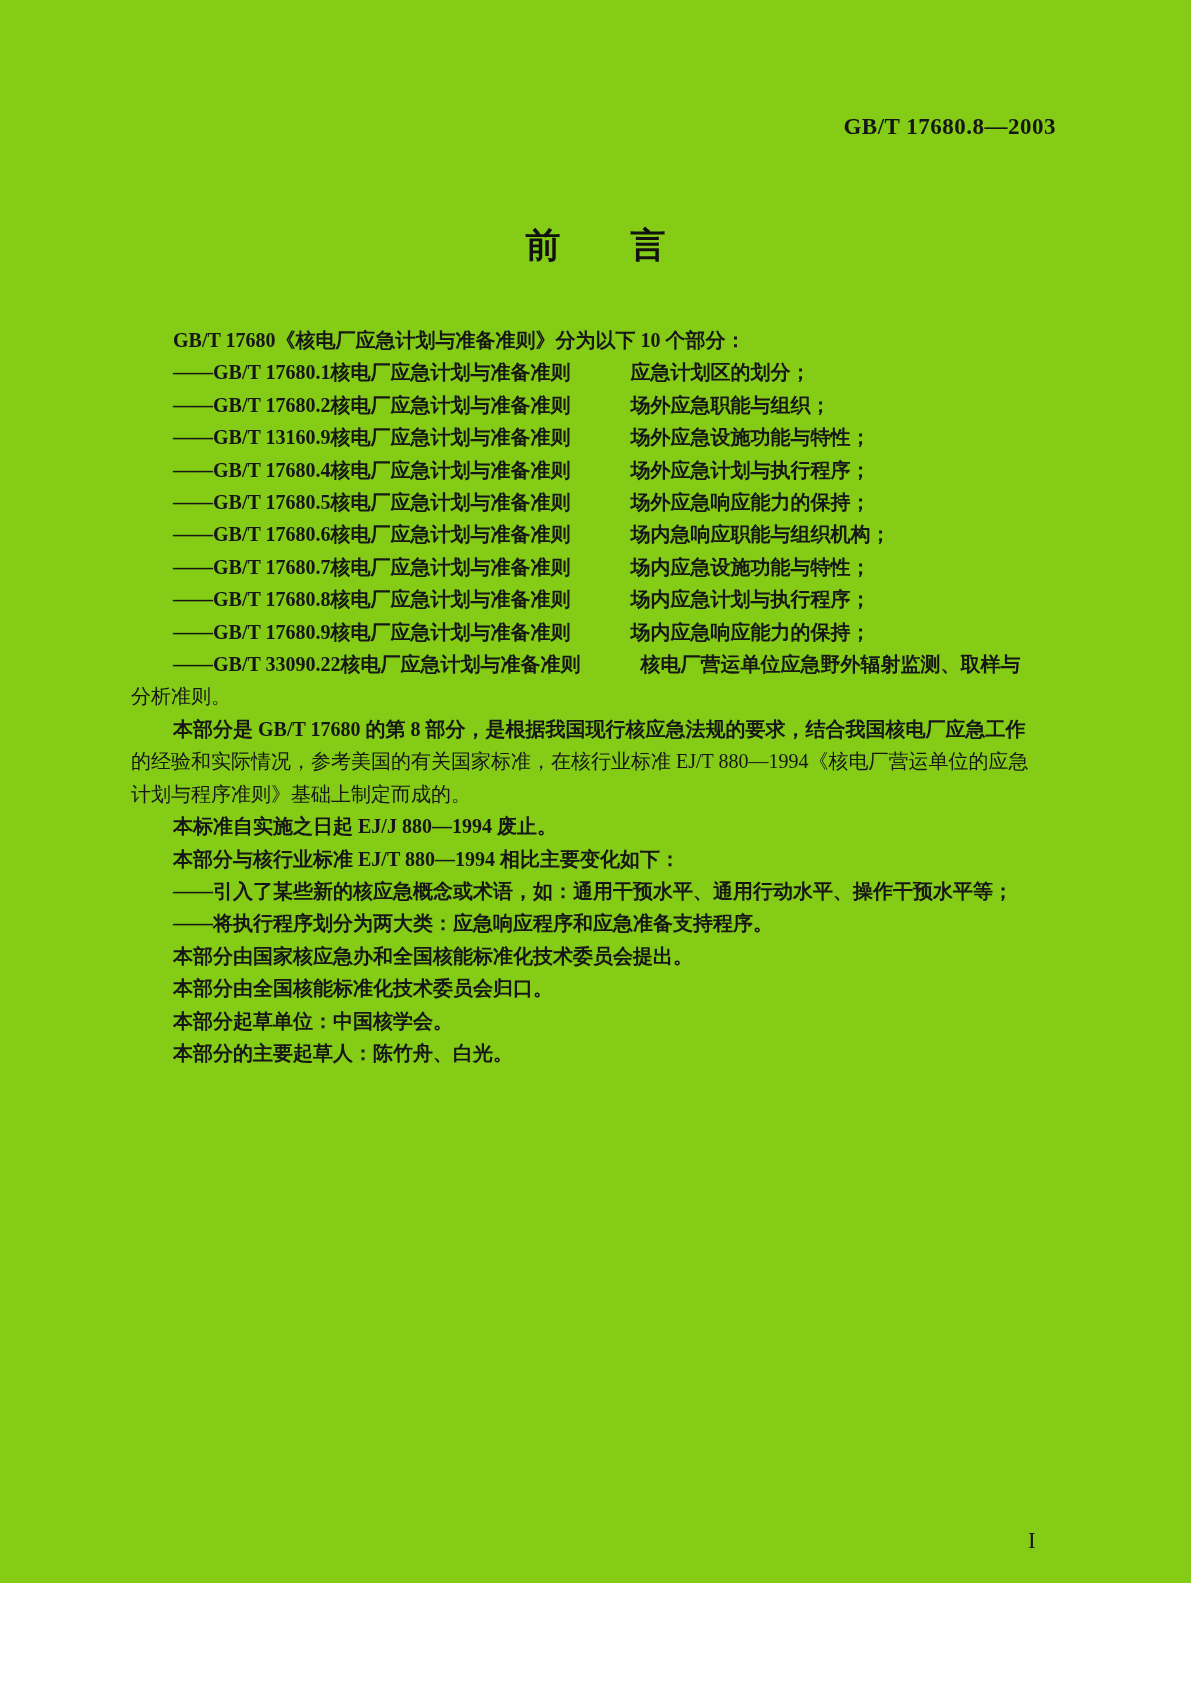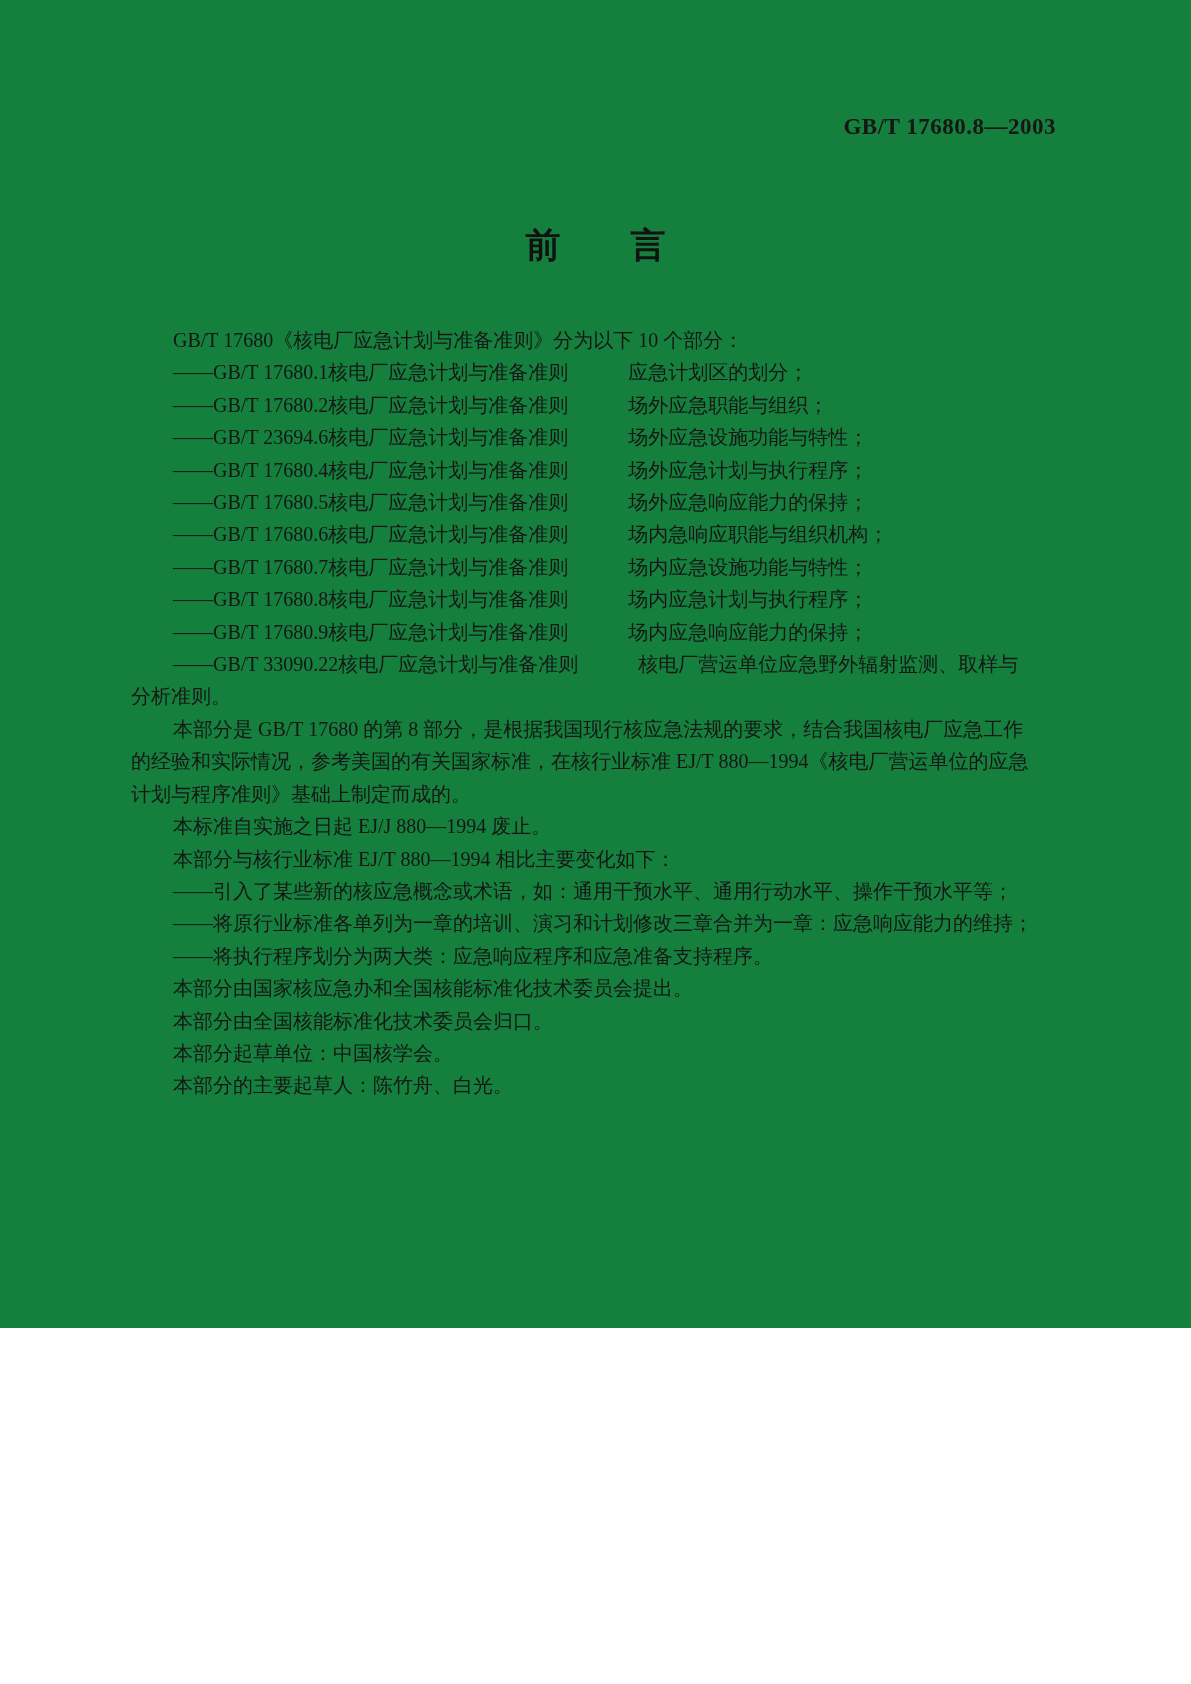--- a/index.html
+++ b/index.html
@@ -3,22 +3,22 @@
 <meta charset="utf-8">
 <style>
   html, body {
     margin: 0;
     padding: 0;
     background: #ffffff;
   }
   .page {
     position: relative;
     width: 1191px;
-    height: 1328px;
-    background: #15803d;
+    height: 1583px;
+    background: #84cc16;
     color: #161616;
     font-family: "Liberation Serif", "DejaVu Serif", serif;
     overflow: hidden;
   }
   
   .std-header {
     position: absolute;
     top: 114px;
     left: 131px;
     right: 135px;
@@ -48,21 +48,21 @@
     position: absolute;
     top: 324px;
     left: 131px;
     width: 934px;
     font-size: 20px;
     line-height: 32.4px;
   }
   .line {
     white-space: nowrap;
   }
-  .indent { padding-left: 42px; }
+  .indent { padding-left: 42px; font-weight: bold; }
   .flush  { padding-left: 0; }
   .part-name    { }
   .part-subtitle{ margin-left: 60px; }
 
   
   .page-number {
     position: absolute;
     top: 1528px;
     left: 1028px;
     font-size: 23px;
@@ -81,21 +81,21 @@
   </div>
 
   <div class="body-block">
 
     <div class="line indent">GB/T 17680《核电厂应急计划与准备准则》分为以下 10 个部分：</div>
 
     <div class="line indent"><span>——</span><span>GB/T 17680.1</span><span class="part-name">核电厂应急计划与准备准则</span><span class="part-subtitle">应急计划区的划分；</span></div>
 
     <div class="line indent"><span>——</span><span>GB/T 17680.2</span><span class="part-name">核电厂应急计划与准备准则</span><span class="part-subtitle">场外应急职能与组织；</span></div>
 
-    <div class="line indent"><span>——</span><span>GB/T 23694.6</span><span class="part-name">核电厂应急计划与准备准则</span><span class="part-subtitle">场外应急设施功能与特性；</span></div>
+    <div class="line indent"><span>——</span><span>GB/T 13160.9</span><span class="part-name">核电厂应急计划与准备准则</span><span class="part-subtitle">场外应急设施功能与特性；</span></div>
 
     <div class="line indent"><span>——</span><span>GB/T 17680.4</span><span class="part-name">核电厂应急计划与准备准则</span><span class="part-subtitle">场外应急计划与执行程序；</span></div>
 
     <div class="line indent"><span>——</span><span>GB/T 17680.5</span><span class="part-name">核电厂应急计划与准备准则</span><span class="part-subtitle">场外应急响应能力的保持；</span></div>
 
     <div class="line indent"><span>——</span><span>GB/T 17680.6</span><span class="part-name">核电厂应急计划与准备准则</span><span class="part-subtitle">场内急响应职能与组织机构；</span></div>
 
     <div class="line indent"><span>——</span><span>GB/T 17680.7</span><span class="part-name">核电厂应急计划与准备准则</span><span class="part-subtitle">场内应急设施功能与特性；</span></div>
 
     <div class="line indent"><span>——</span><span>GB/T 17680.8</span><span class="part-name">核电厂应急计划与准备准则</span><span class="part-subtitle">场内应急计划与执行程序；</span></div>
@@ -105,21 +105,20 @@
     <div class="line indent"><span>——</span><span>GB/T 33090.22</span><span class="part-name">核电厂应急计划与准备准则</span><span class="part-subtitle">核电厂营运单位应急野外辐射监测、取样与</span></div>
 
     <div class="line flush">分析准则。</div>
 
     <div class="line indent">本部分是 GB/T 17680 的第 8 部分，是根据我国现行核应急法规的要求，结合我国核电厂应急工作</div>
     <div class="line flush">的经验和实际情况，参考美国的有关国家标准，在核行业标准 EJ/T 880—1994《核电厂营运单位的应急</div>
     <div class="line flush">计划与程序准则》基础上制定而成的。</div>
     <div class="line indent">本标准自实施之日起 EJ/J 880—1994 废止。</div>
     <div class="line indent">本部分与核行业标准 EJ/T 880—1994 相比主要变化如下：</div>
     <div class="line indent">——引入了某些新的核应急概念或术语，如：通用干预水平、通用行动水平、操作干预水平等；</div>
-    <div class="line indent">——将原行业标准各单列为一章的培训、演习和计划修改三章合并为一章：应急响应能力的维持；</div>
     <div class="line indent">——将执行程序划分为两大类：应急响应程序和应急准备支持程序。</div>
     <div class="line indent">本部分由国家核应急办和全国核能标准化技术委员会提出。</div>
     <div class="line indent">本部分由全国核能标准化技术委员会归口。</div>
     <div class="line indent">本部分起草单位：中国核学会。</div>
     <div class="line indent">本部分的主要起草人：陈竹舟、白光。</div>
 
   </div>
 
   <div class="page-number">I</div>
 

